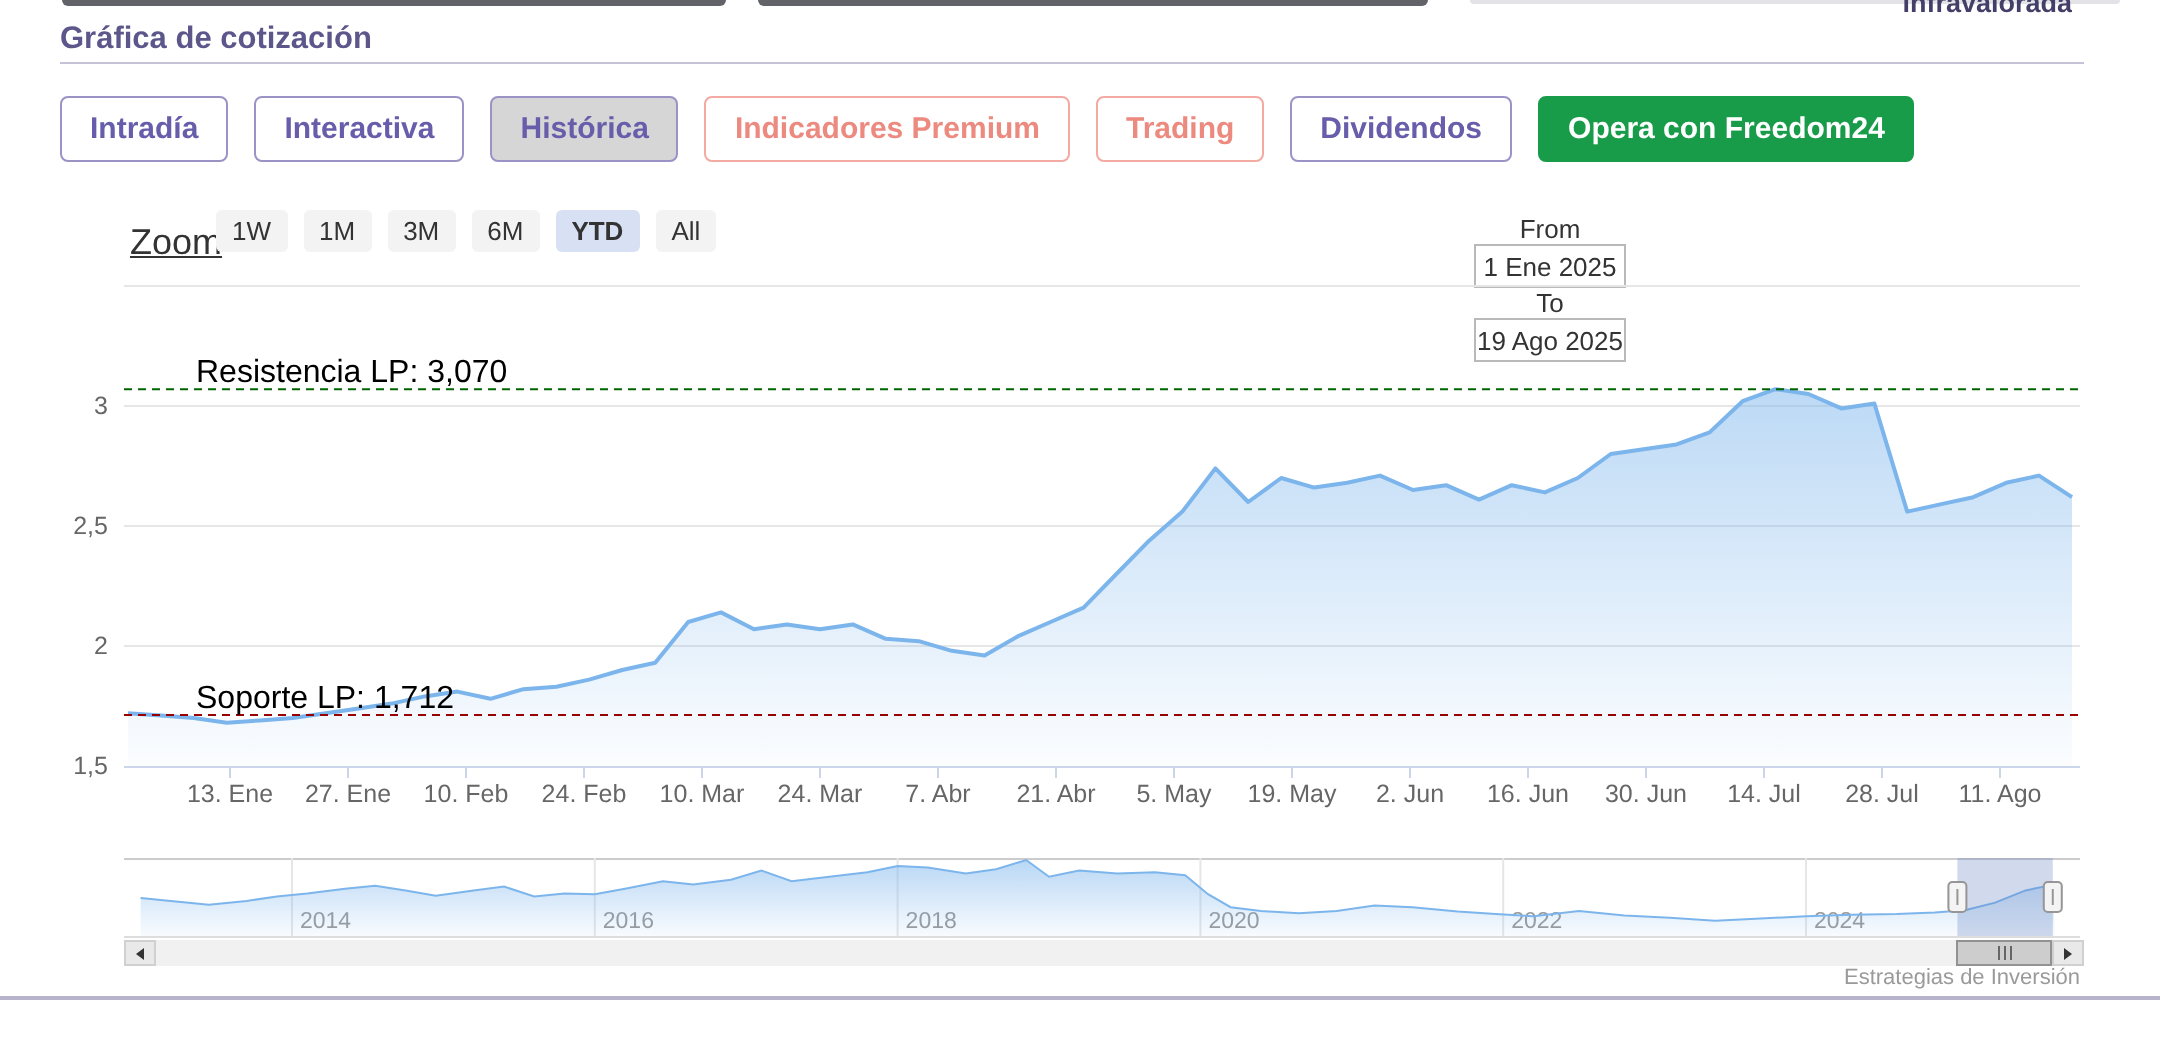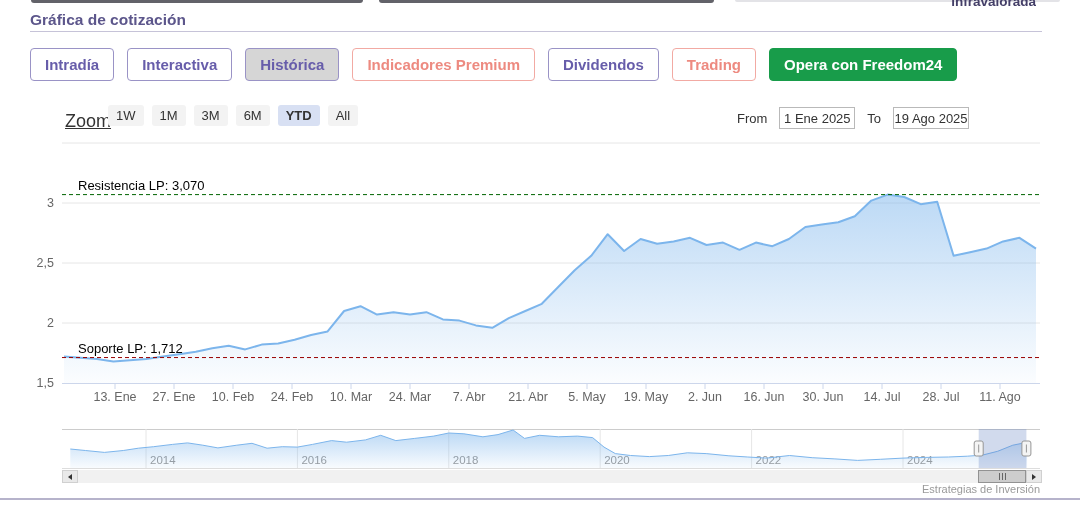--- a/index.html
+++ b/index.html
@@ -21,25 +21,25 @@
   .tab-purple { color:#675daa; border-color:#9a93c6; }
   .tab-selected { background:#d6d6d6; }
   .tab-salmon { color:#ed8a80; border-color:#f2aaa3; }
   .tab-green { color:#fff; background:#189c4a; border-color:#189c4a; }
 
   .zoom-label { position:absolute; left:65px; top:111px; font-size:18px; color:#333;text-decoration:underline; }
   .zoom-btns { position:absolute; left:108px; top:105px; display:flex; gap:8px; }
   .zoom-btn { font-size:13px; color:#333; background:#f3f3f3; padding:3px 8px; border-radius:3px; cursor:pointer; }
   .zoom-btn.selected { background:#d8e0f3; font-weight:700; }
 
-  .fromto { position:absolute; top:107px; left:737px; display:flex; align-items:center; gap:12px; font-size:13px; color:#333; }
+  .fromto { position:absolute; top:107px; left:737px; display:flex; align-items:center; gap:0; font-size:13px; color:#333;flex-direction:column; }
   .date-input { width:76px; height:22px; border:1px solid #b9b9b9; text-align:center; font-family:"Liberation Sans",sans-serif;
                 font-size:13px; color:#333; background:#fff; padding:0; }
 
-  .annotation { position:absolute; font-size:13px; color:#000; }
+  .annotation { position:absolute; font-size:16px; color:#000;margin-left:20px; }
 
   #chart-svg { position:absolute; left:0; top:0; pointer-events:none; }
   #chart-svg text { font-family:"Liberation Sans", sans-serif; }
 
   .scrollbar { position:absolute; left:62px; top:470px; width:980px; height:13px; }
   .sb-track { position:absolute; left:16px; top:0; width:948px; height:13px; background:#f1f1f1; }
   .sb-btn { position:absolute; top:0; width:16px; height:13px; background:#e9e9e9; border:1px solid #d0d0d0;
             display:flex; align-items:center; justify-content:center; cursor:pointer; }
   .sb-btn.left { left:0; } .sb-btn.right { right:0; }
   .arrow-l { width:0; height:0; border-top:3.5px solid transparent; border-bottom:3.5px solid transparent; border-right:4.5px solid #333; }
@@ -64,22 +64,22 @@
   </div>
 
   <div class="page-title">Gráfica de cotización</div>
   <div class="title-divider"></div>
 
   <div class="tabrow">
     <div class="tab-btn tab-purple">Intradía</div>
     <div class="tab-btn tab-purple">Interactiva</div>
     <div class="tab-btn tab-purple tab-selected">Histórica</div>
     <div class="tab-btn tab-salmon">Indicadores Premium</div>
+    <div class="tab-btn tab-salmon">Trading</div>
     <div class="tab-btn tab-purple">Dividendos</div>
-    <div class="tab-btn tab-salmon">Trading</div>
     <div class="tab-btn tab-green">Opera con Freedom24</div>
   </div>
 
   <div class="zoom-label">Zoom</div>
   <div class="zoom-btns">
     <span class="zoom-btn">1W</span>
     <span class="zoom-btn">1M</span>
     <span class="zoom-btn">3M</span>
     <span class="zoom-btn">6M</span>
     <span class="zoom-btn selected">YTD</span>

